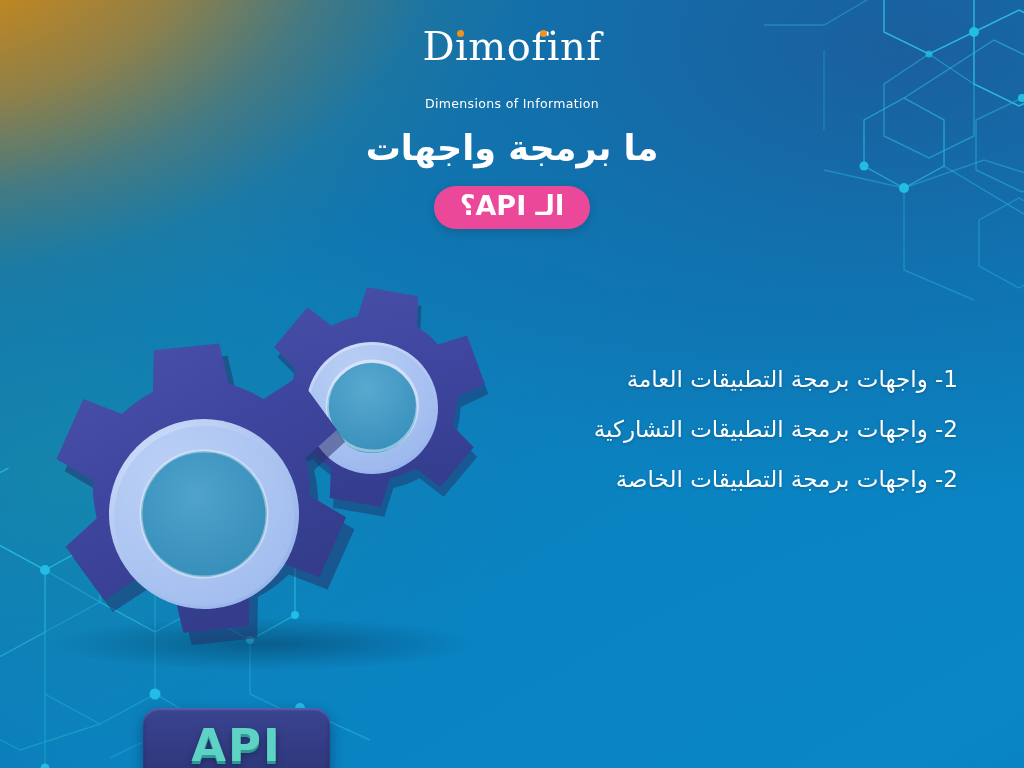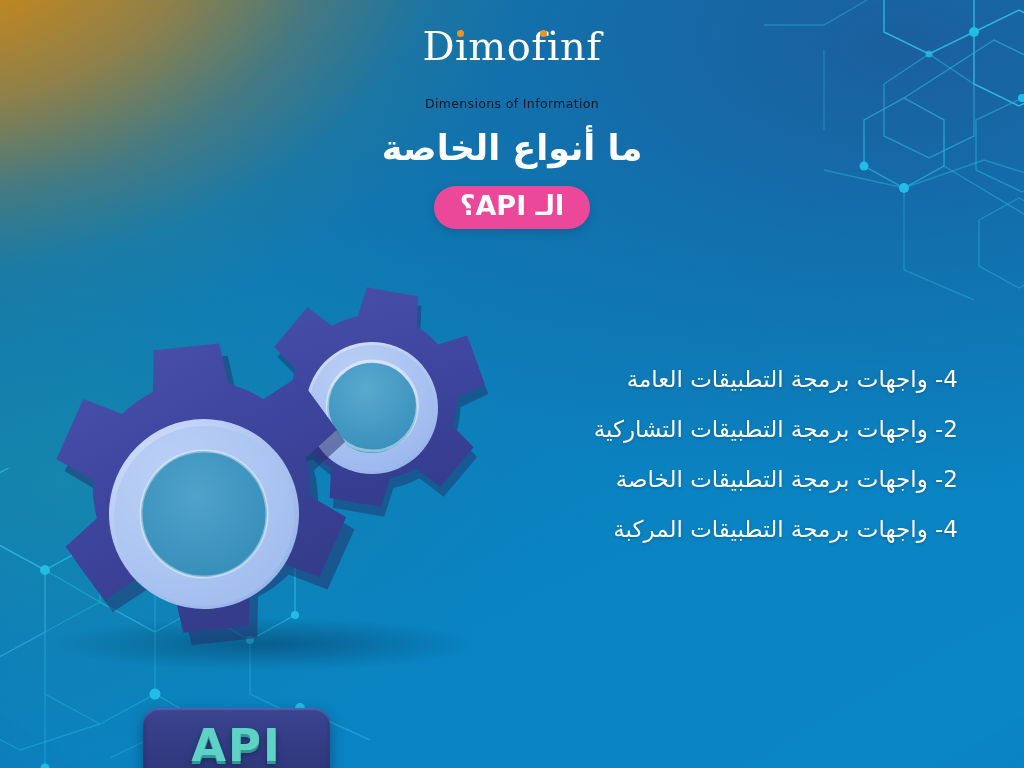--- a/index.html
+++ b/index.html
@@ -53,21 +53,21 @@
     display:flex; flex-direction:column; align-items:center;
     pointer-events:none;
     gap:25px;
   }
   .logo-mark {
     font-family:"DejaVu Serif","Liberation Serif",serif;
     font-size:40px; line-height:1; color:#ffffff;
     letter-spacing:0.5px; position:relative; font-weight:400;
   }
   .logo-tag {
-    margin-top:5px; font-size:12.5px; color:#0f172a; letter-spacing:0.35px;
+    margin-top:5px; font-size:12.5px; color:#ffffff; letter-spacing:0.35px;
     font-family:"DejaVu Sans","Liberation Sans",sans-serif;
   }
 
   
   .headline {
     position:absolute; top:128px; left:0; right:0; text-align:center;
     direction:rtl;
     font-size:35px; font-weight:bold; color:#ffffff; letter-spacing:0.5px;
   }
   .badge-row {
@@ -190,21 +190,21 @@
   <div class="logo-wrap">
     <div class="logo-mark">
       <span>Dimofinf</span>
       <svg width="0" height="0" style="position:absolute"></svg>
       <span style="position:absolute;left:35px;top:4px;width:7px;height:7px;border-radius:50%;background:#f0921f;"></span>
       <span style="position:absolute;left:118px;top:4px;width:7px;height:7px;border-radius:50%;background:#f0921f;"></span>
     </div>
     <div class="logo-tag">Dimensions of Information</div>
   </div>
 
-  <div class="headline">ما أنواع الخاصة</div>
+  <div class="headline">ما برمجة واجهات</div>
   <div class="badge-row">
     <div class="badge">الـ API؟</div>
   </div>
 
   <div class="gears">
     <svg width="500" height="420" viewBox="0 0 500 420">
       <defs>
         <linearGradient id="gBig" x1="0" y1="0" x2="0.45" y2="1">
           <stop offset="0%" stop-color="#4b52ab"></stop>
           <stop offset="45%" stop-color="#3f46a0"></stop>
@@ -275,19 +275,18 @@
         <circle cx="0" cy="0" r="63" fill="none" stroke="rgba(255,255,255,0.40)" stroke-width="3"></circle>
       </g>
     </svg>
 
     <div class="api-chip">
       <span>API</span>
     </div>
   </div>
 
   <div class="list">
-    <div class="list-item">4- واجهات برمجة التطبيقات العامة</div>
+    <div class="list-item">1- واجهات برمجة التطبيقات العامة</div>
     <div class="list-item">2- واجهات برمجة التطبيقات التشاركية</div>
     <div class="list-item">2- واجهات برمجة التطبيقات الخاصة</div>
-    <div class="list-item">4- واجهات برمجة التطبيقات المركبة</div>
   </div>
 
 </div>
 
 </body></html>

